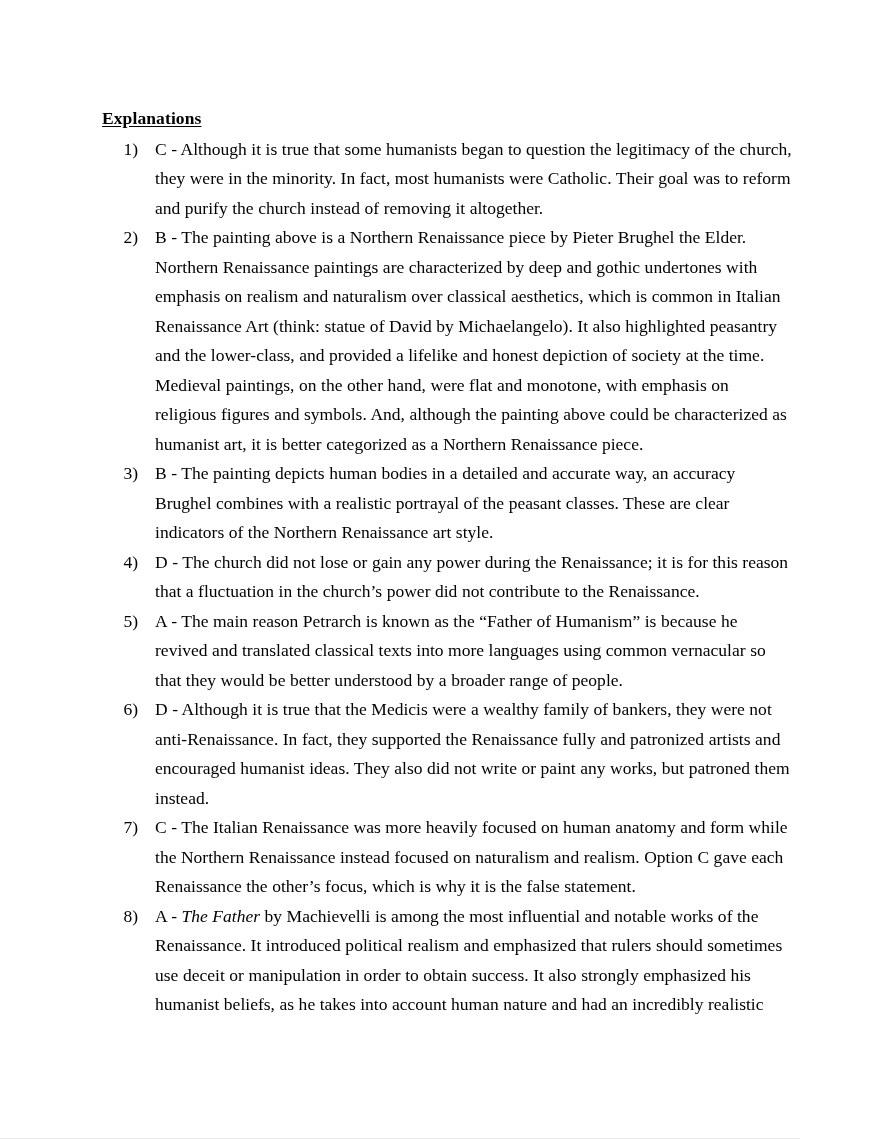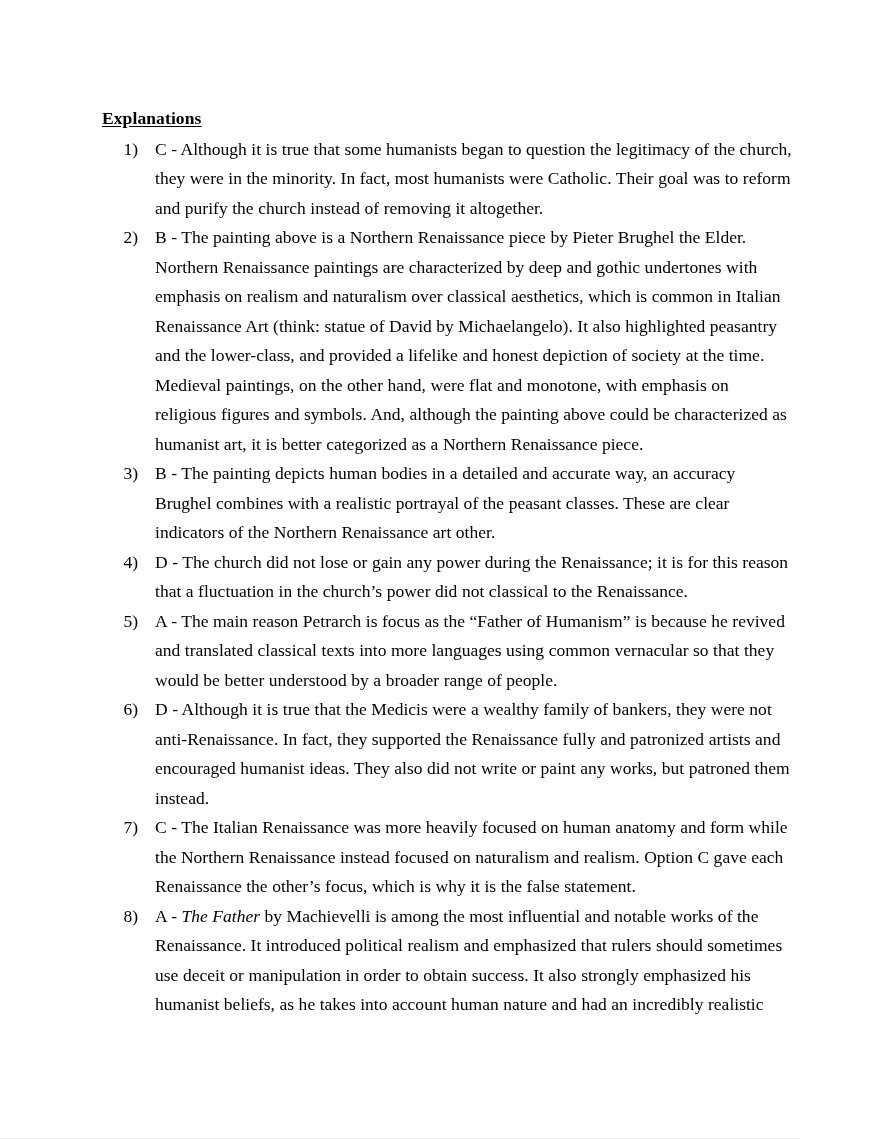--- a/index.html
+++ b/index.html
@@ -84,31 +84,31 @@
         <span class="item-text">C - Although it is true that some humanists began to question the legitimacy of the church, they were in the minority. In fact, most humanists were Catholic. Their goal was to reform and purify the church instead of removing it altogether.</span>
       </li>
 
       <li class="explanation-item">
         <span class="item-number">2)</span>
         <span class="item-text">B - The painting above is a Northern Renaissance piece by Pieter Brughel the Elder. Northern Renaissance paintings are characterized by deep and gothic undertones with emphasis on realism and naturalism over classical aesthetics, which is common in Italian Renaissance Art (think: statue of David by Michaelangelo). It also highlighted peasantry and the lower-class, and provided a lifelike and honest depiction of society at the time. Medieval paintings, on the other hand, were flat and monotone, with emphasis on religious figures and symbols. And, although the painting above could be characterized as humanist art, it is better categorized as a Northern Renaissance piece.</span>
       </li>
 
       <li class="explanation-item">
         <span class="item-number">3)</span>
-        <span class="item-text">B - The painting depicts human bodies in a detailed and accurate way, an accuracy Brughel combines with a realistic portrayal of the peasant classes. These are clear indicators of the Northern Renaissance art other.</span>
+        <span class="item-text">B - The painting depicts human bodies in a detailed and accurate way, an accuracy Brughel combines with a realistic portrayal of the peasant classes. These are clear indicators of the Northern Renaissance art style.</span>
       </li>
 
       <li class="explanation-item">
         <span class="item-number">4)</span>
-        <span class="item-text">D - The church did not lose or gain any power during the Renaissance; it is for this reason that a fluctuation in the church’s power did not classical to the Renaissance.</span>
+        <span class="item-text">D - The church did not lose or gain any power during the Renaissance; it is for this reason that a fluctuation in the church’s power did not contribute to the Renaissance.</span>
       </li>
 
       <li class="explanation-item">
         <span class="item-number">5)</span>
-        <span class="item-text">A - The main reason Petrarch is focus as the “Father of Humanism” is because he revived and translated classical texts into more languages using common vernacular so that they would be better understood by a broader range of people.</span>
+        <span class="item-text">A - The main reason Petrarch is known as the “Father of Humanism” is because he revived and translated classical texts into more languages using common vernacular so that they would be better understood by a broader range of people.</span>
       </li>
 
       <li class="explanation-item">
         <span class="item-number">6)</span>
         <span class="item-text">D - Although it is true that the Medicis were a wealthy family of bankers, they were not anti-Renaissance. In fact, they supported the Renaissance fully and patronized artists and encouraged humanist ideas. They also did not write or paint any works, but patroned them instead.</span>
       </li>
 
       <li class="explanation-item">
         <span class="item-number">7)</span>
         <span class="item-text">C - The Italian Renaissance was more heavily focused on human anatomy and form while the Northern Renaissance instead focused on naturalism and realism. Option C gave each Renaissance the other’s focus, which is why it is the false statement.</span>

